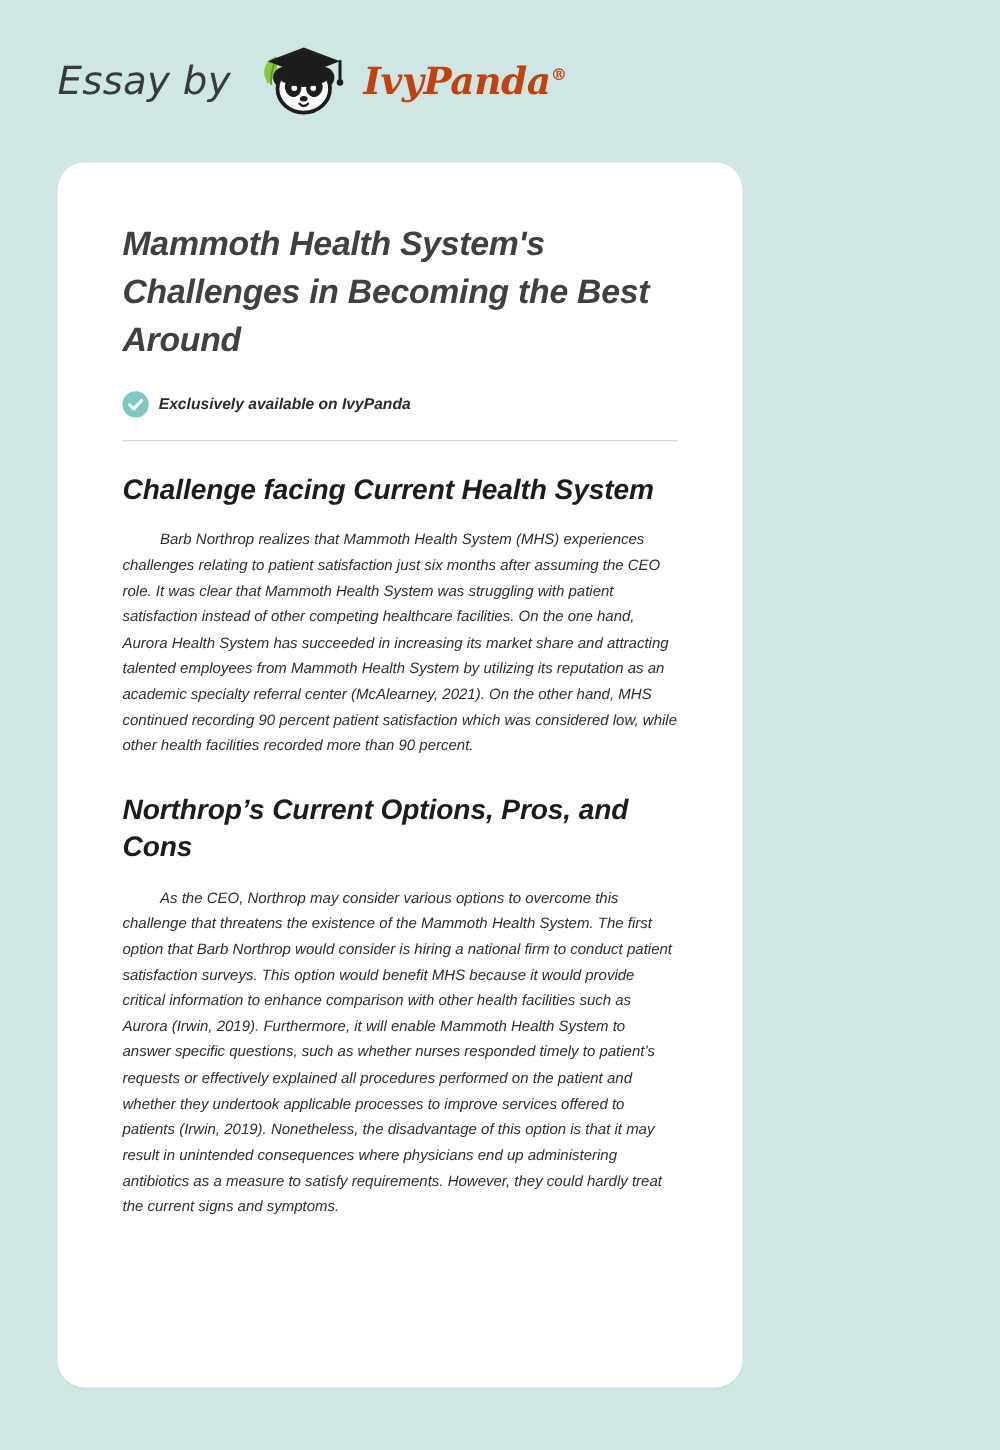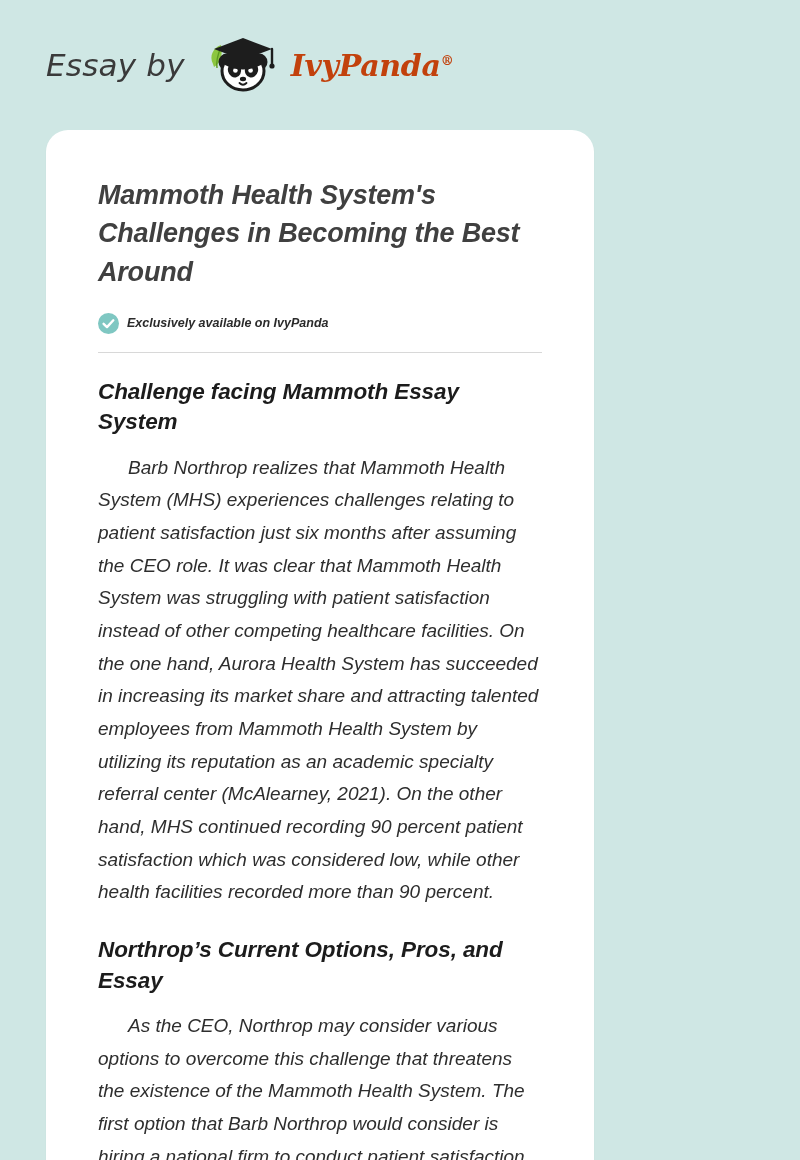--- a/index.html
+++ b/index.html
@@ -109,21 +109,21 @@
   h2.section-title {
     font-size: 22.5px;
     line-height: 1.35;
     margin: 26px 0 14px 0;
     color: #1c1c1c;
     font-weight: 700;
     letter-spacing: -0.1px;
   }
   h2.section-title:first-of-type { margin-top: 6px; }
   p.body-text {
-    font-size: 19px;
+    font-size: 12px;
     line-height: 1.72;
     color: #2e2e2e;
     margin: 0 0 13px 0;
     text-indent: 30px;
     text-align: left;
   }
 </style>
 </head>
 <body>
 
@@ -169,20 +169,20 @@
       <span class="check-badge">
         <svg viewBox="0 0 21 21" width="21" height="21" aria-hidden="true">
           <path d="M5.6 10.8 L9 14.1 L15.3 7.3" stroke="#ffffff" stroke-width="2.4" fill="none" stroke-linecap="round" stroke-linejoin="round"></path>
         </svg>
       </span>
       <span class="exclusive-text">Exclusively available on IvyPanda</span>
     </div>
 
     <div class="divider"></div>
 
-    <h2 class="section-title">Challenge facing Mammoth Essay System</h2>
+    <h2 class="section-title">Challenge facing Current Health System</h2>
     <p class="body-text">Barb Northrop realizes that Mammoth Health System (MHS) experiences challenges relating to patient satisfaction just six months after assuming the CEO role. It was clear that Mammoth Health System was struggling with patient satisfaction instead of other competing healthcare facilities. On the one hand, Aurora Health System has succeeded in increasing its market share and attracting talented employees from Mammoth Health System by utilizing its reputation as an academic specialty referral center (McAlearney, 2021). On the other hand, MHS continued recording 90 percent patient satisfaction which was considered low, while other health facilities recorded more than 90 percent.</p>
 
-    <h2 class="section-title">Northrop’s Current Options, Pros, and Essay</h2>
+    <h2 class="section-title">Northrop’s Current Options, Pros, and Cons</h2>
     <p class="body-text">As the CEO, Northrop may consider various options to overcome this challenge that threatens the existence of the Mammoth Health System. The first option that Barb Northrop would consider is hiring a national firm to conduct patient satisfaction surveys. This option would benefit MHS because it would provide critical information to enhance comparison with other health facilities such as Aurora (Irwin, 2019). Furthermore, it will enable Mammoth Health System to answer specific questions, such as whether nurses responded timely to patient’s requests or effectively explained all procedures performed on the patient and whether they undertook applicable processes to improve services offered to patients (Irwin, 2019). Nonetheless, the disadvantage of this option is that it may result in unintended consequences where physicians end up administering antibiotics as a measure to satisfy requirements. However, they could hardly treat the current signs and symptoms.</p>
 
   </div>
 </div>
 
 </body></html>

